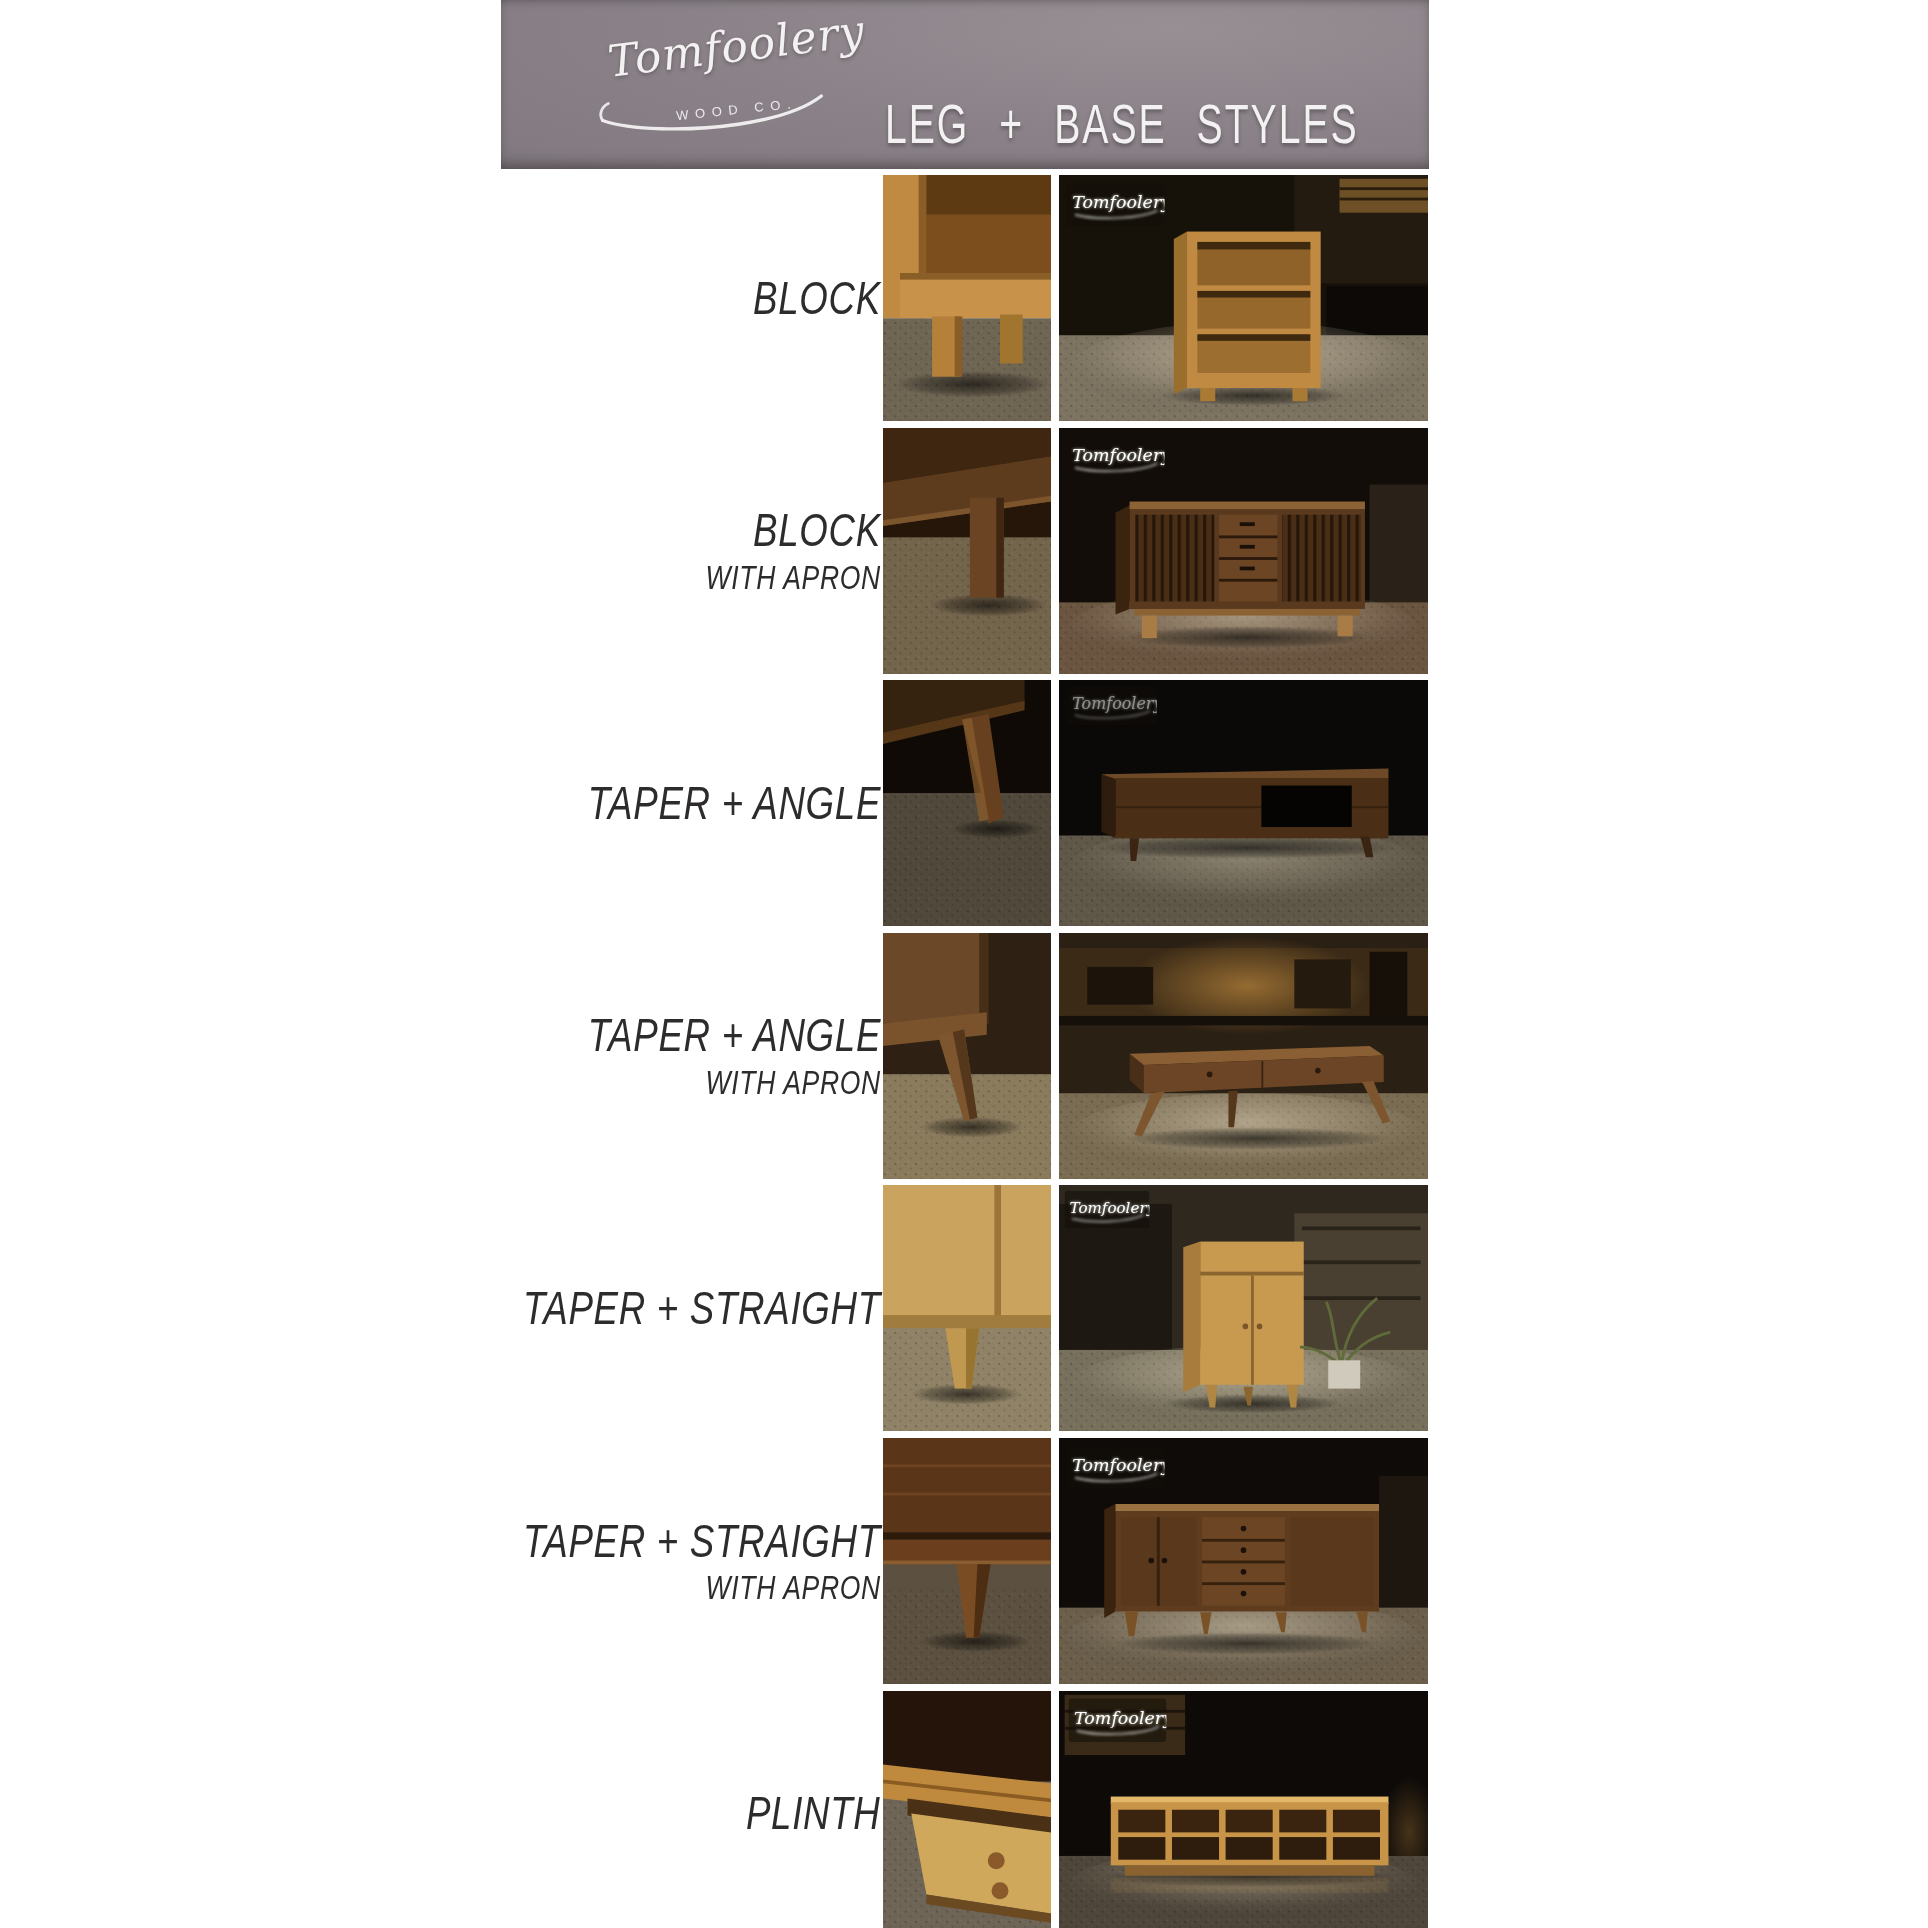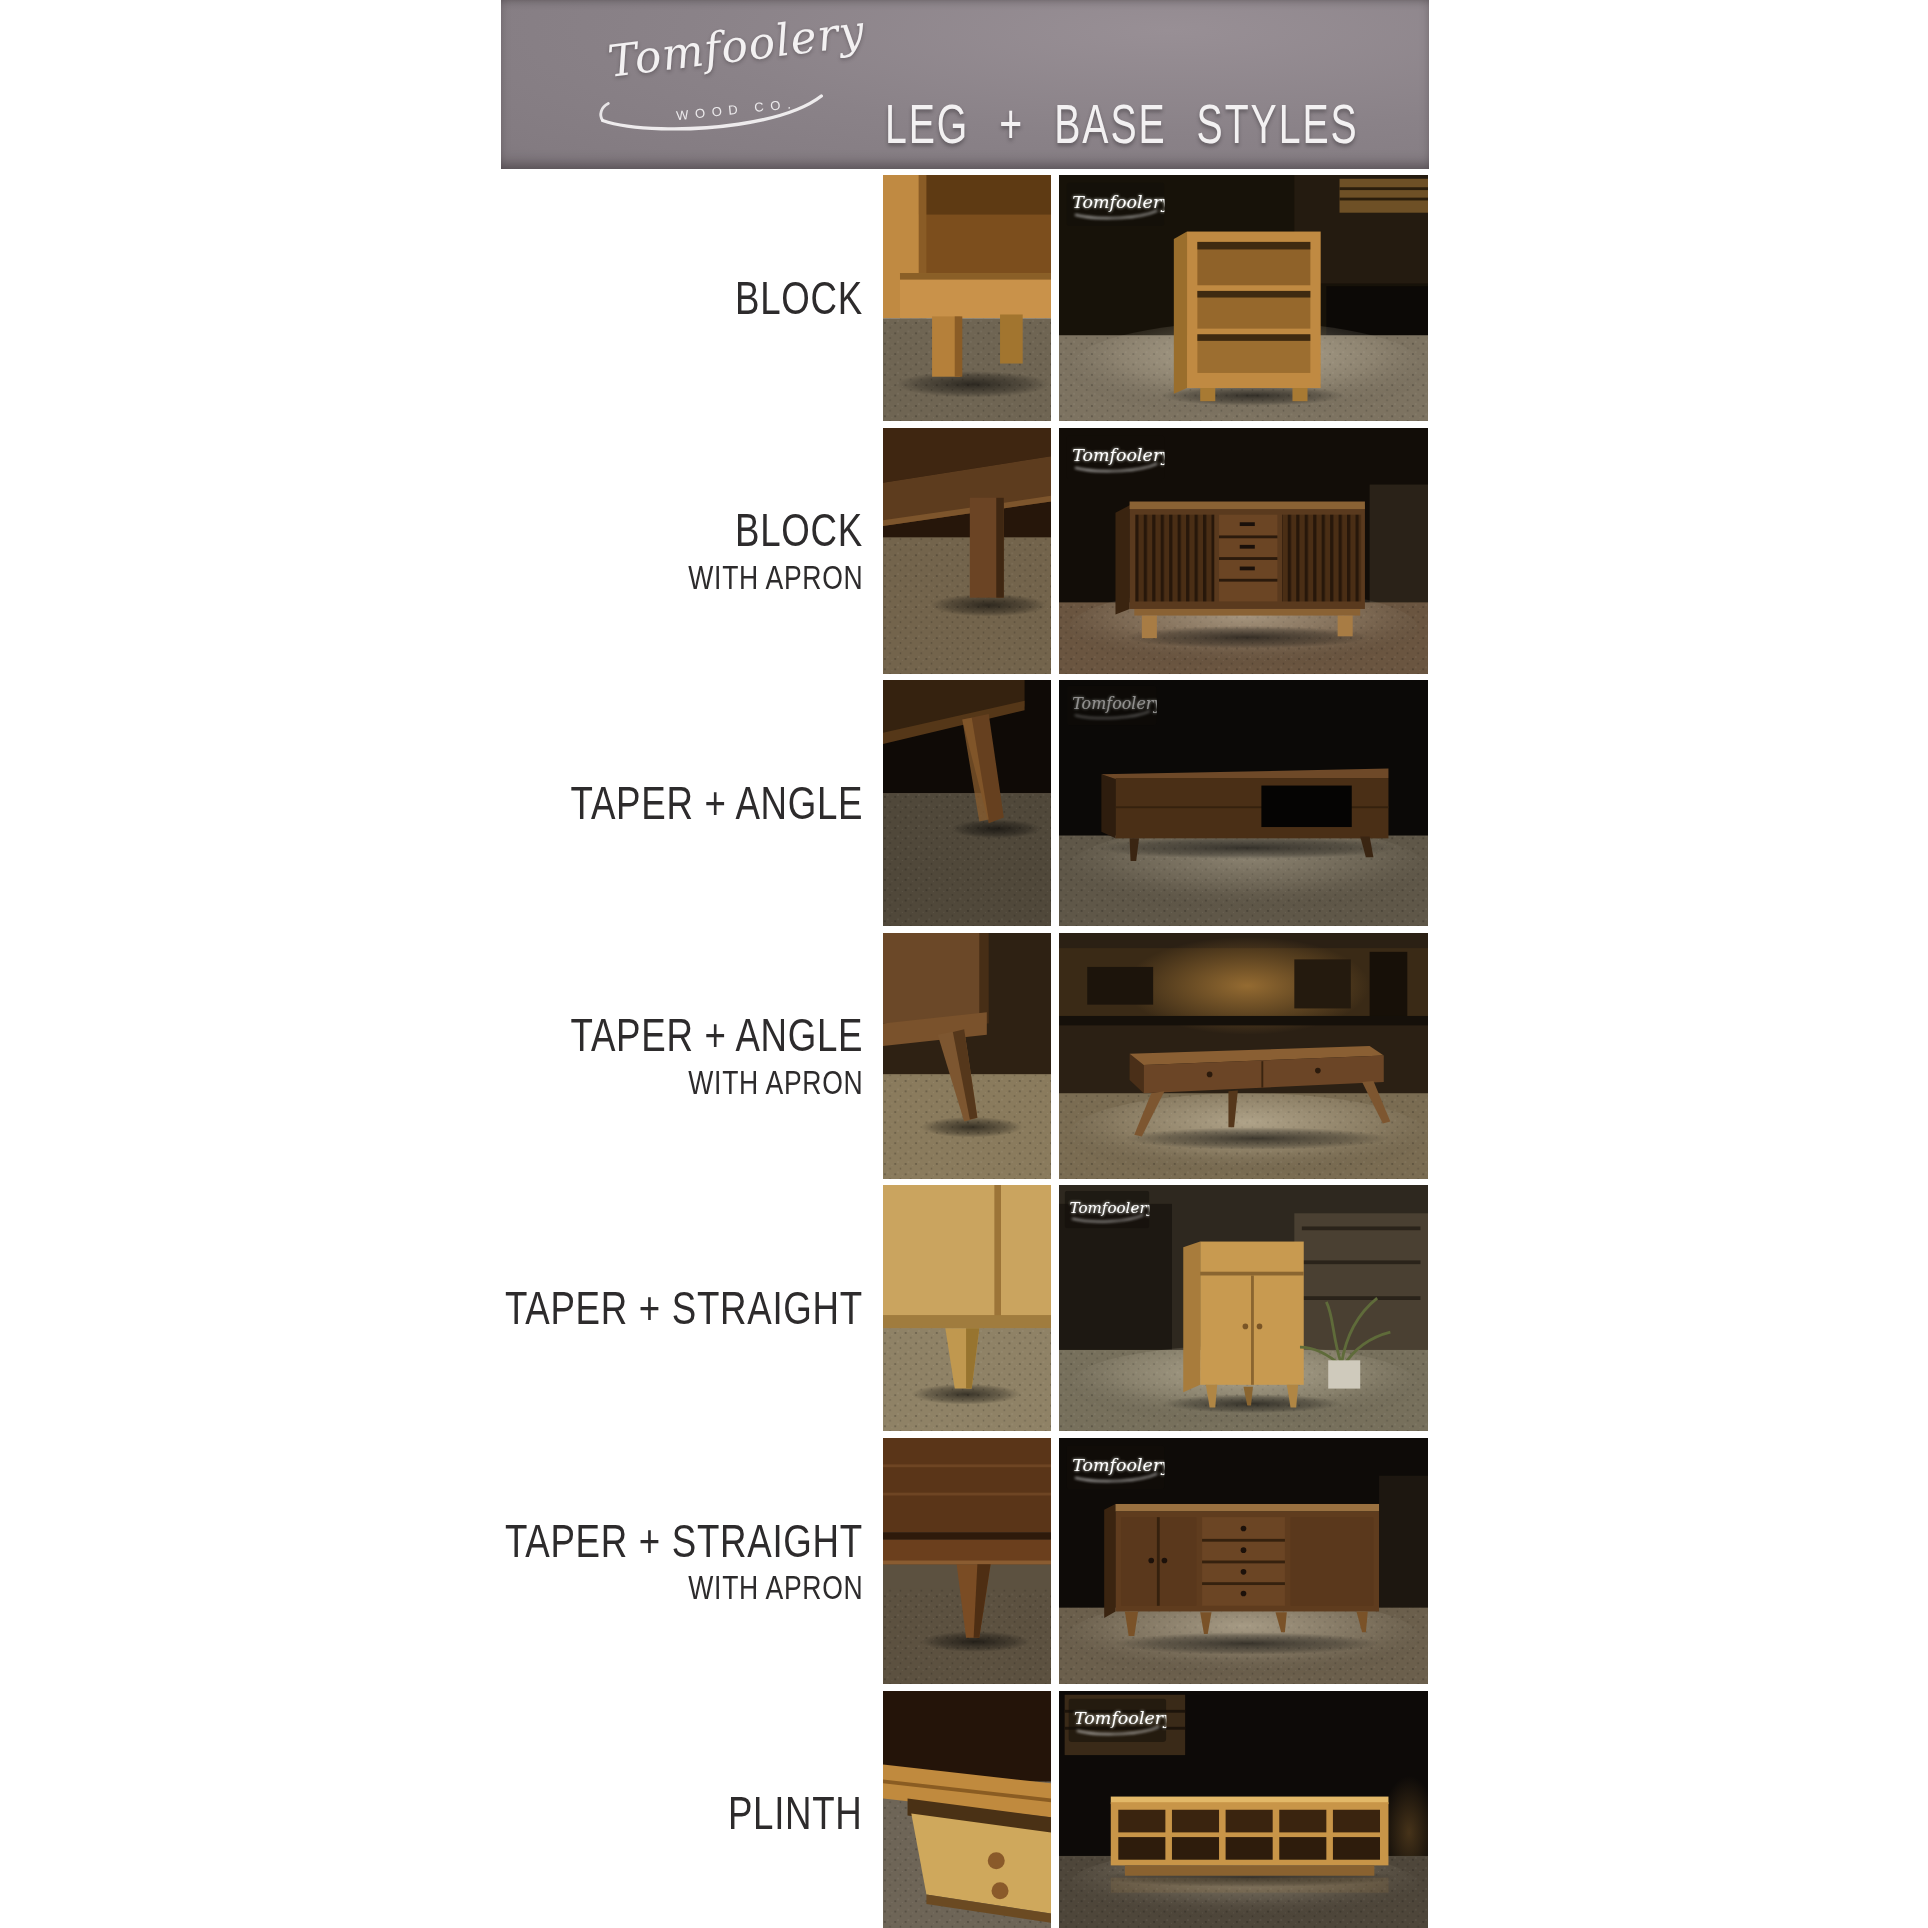--- a/index.html
+++ b/index.html
@@ -19,21 +19,21 @@
   .logo-sub{position:absolute;left:81px;top:91px;font-size:13px;letter-spacing:6.6px;color:#eceaec;
        transform:rotate(-6deg);}
   .title{position:absolute;left:384px;top:58px;font-size:56px;font-weight:300;color:#f3f1f2;
        letter-spacing:2.8px;word-spacing:24.5px;white-space:nowrap;line-height:1;
        transform:scaleX(.70);transform-origin:0 50%;text-shadow:0 2.8px 4.7px rgba(30,25,30,.35);}
 
   
   .rows{position:absolute;left:0;top:175px;width:928px;display:flex;flex-direction:column;gap:6.6px;}
   .row{height:246px;display:flex;align-items:stretch;}
   .labels{width:382px;display:flex;flex-direction:column;justify-content:center;align-items:flex-end;
-          padding-right:20px;box-sizing:border-box;background:#ffffff;}
+          padding-right:2px;box-sizing:border-box;background:#ffffff;font-style:italic;}
   .label-main{font-size:47px;font-weight:300;color:#2d2b2c;letter-spacing:0.9px;line-height:1.04;
           white-space:nowrap;transform:scaleX(.78);transform-origin:100% 50%;}
   .label-sub{font-size:34px;font-weight:300;color:#2d2b2c;letter-spacing:0.9px;line-height:1.04;
           white-space:nowrap;margin-top:4.7px;transform:scaleX(.78);transform-origin:100% 50%;}
   .label-sub:empty{display:none;}
   figure{margin:0;padding:0;}
   .closeup{width:168px;height:246px;}
   .wide{width:369px;height:246px;margin-left:7.5px;}
   .photo svg{display:block;width:100%;height:100%;}
   .defs{position:absolute;width:0;height:0;}

